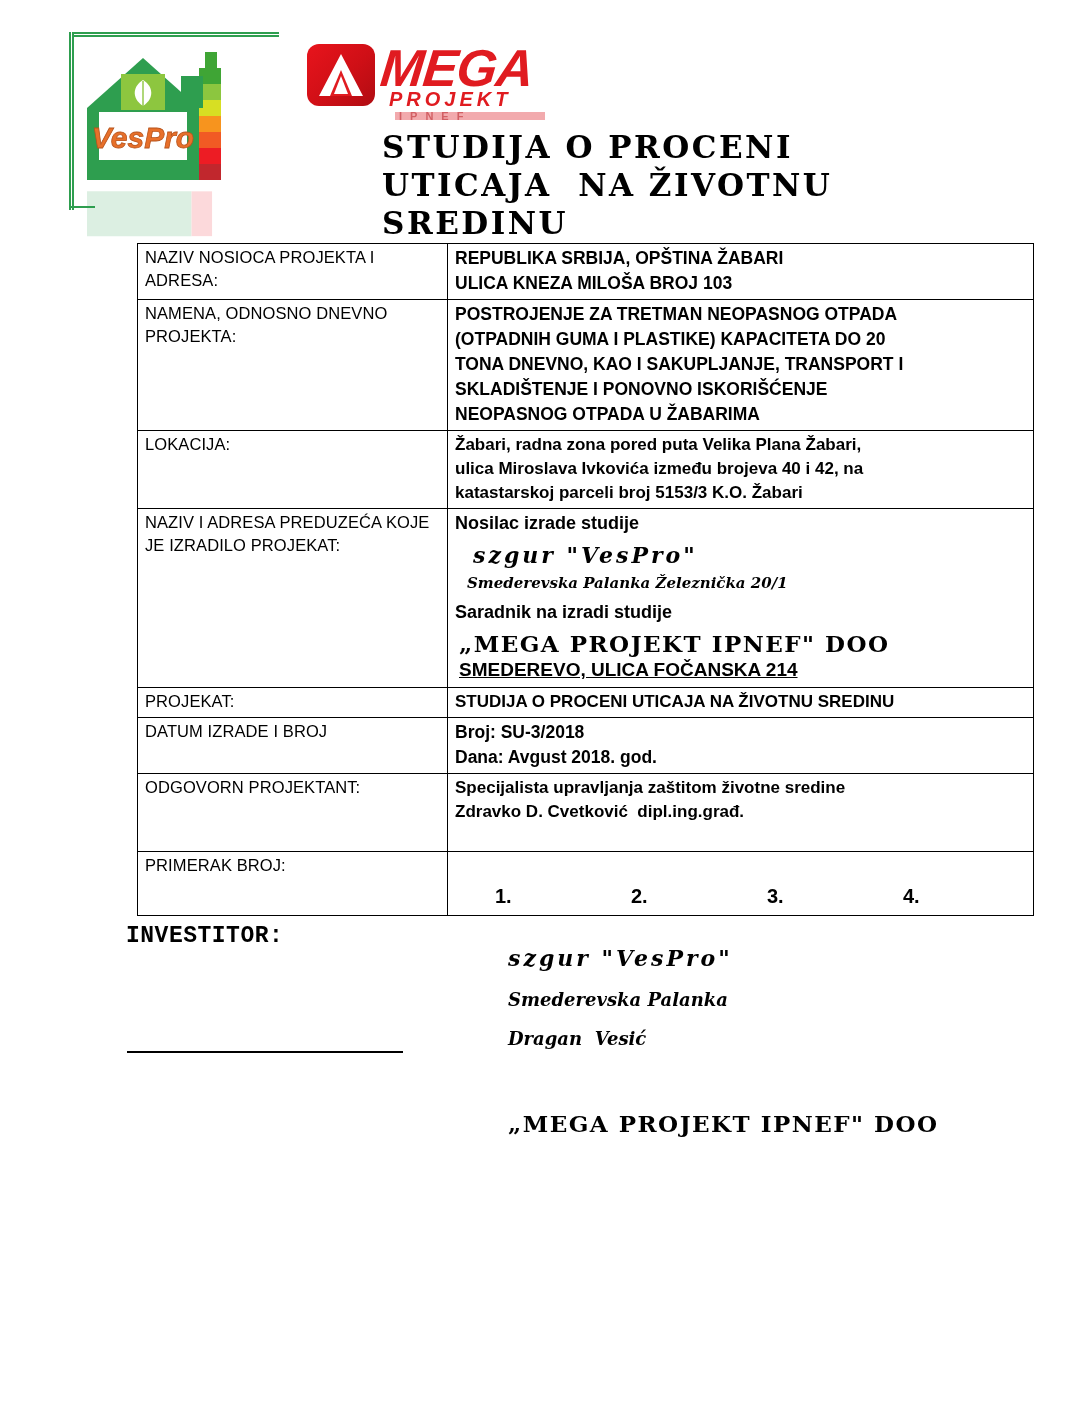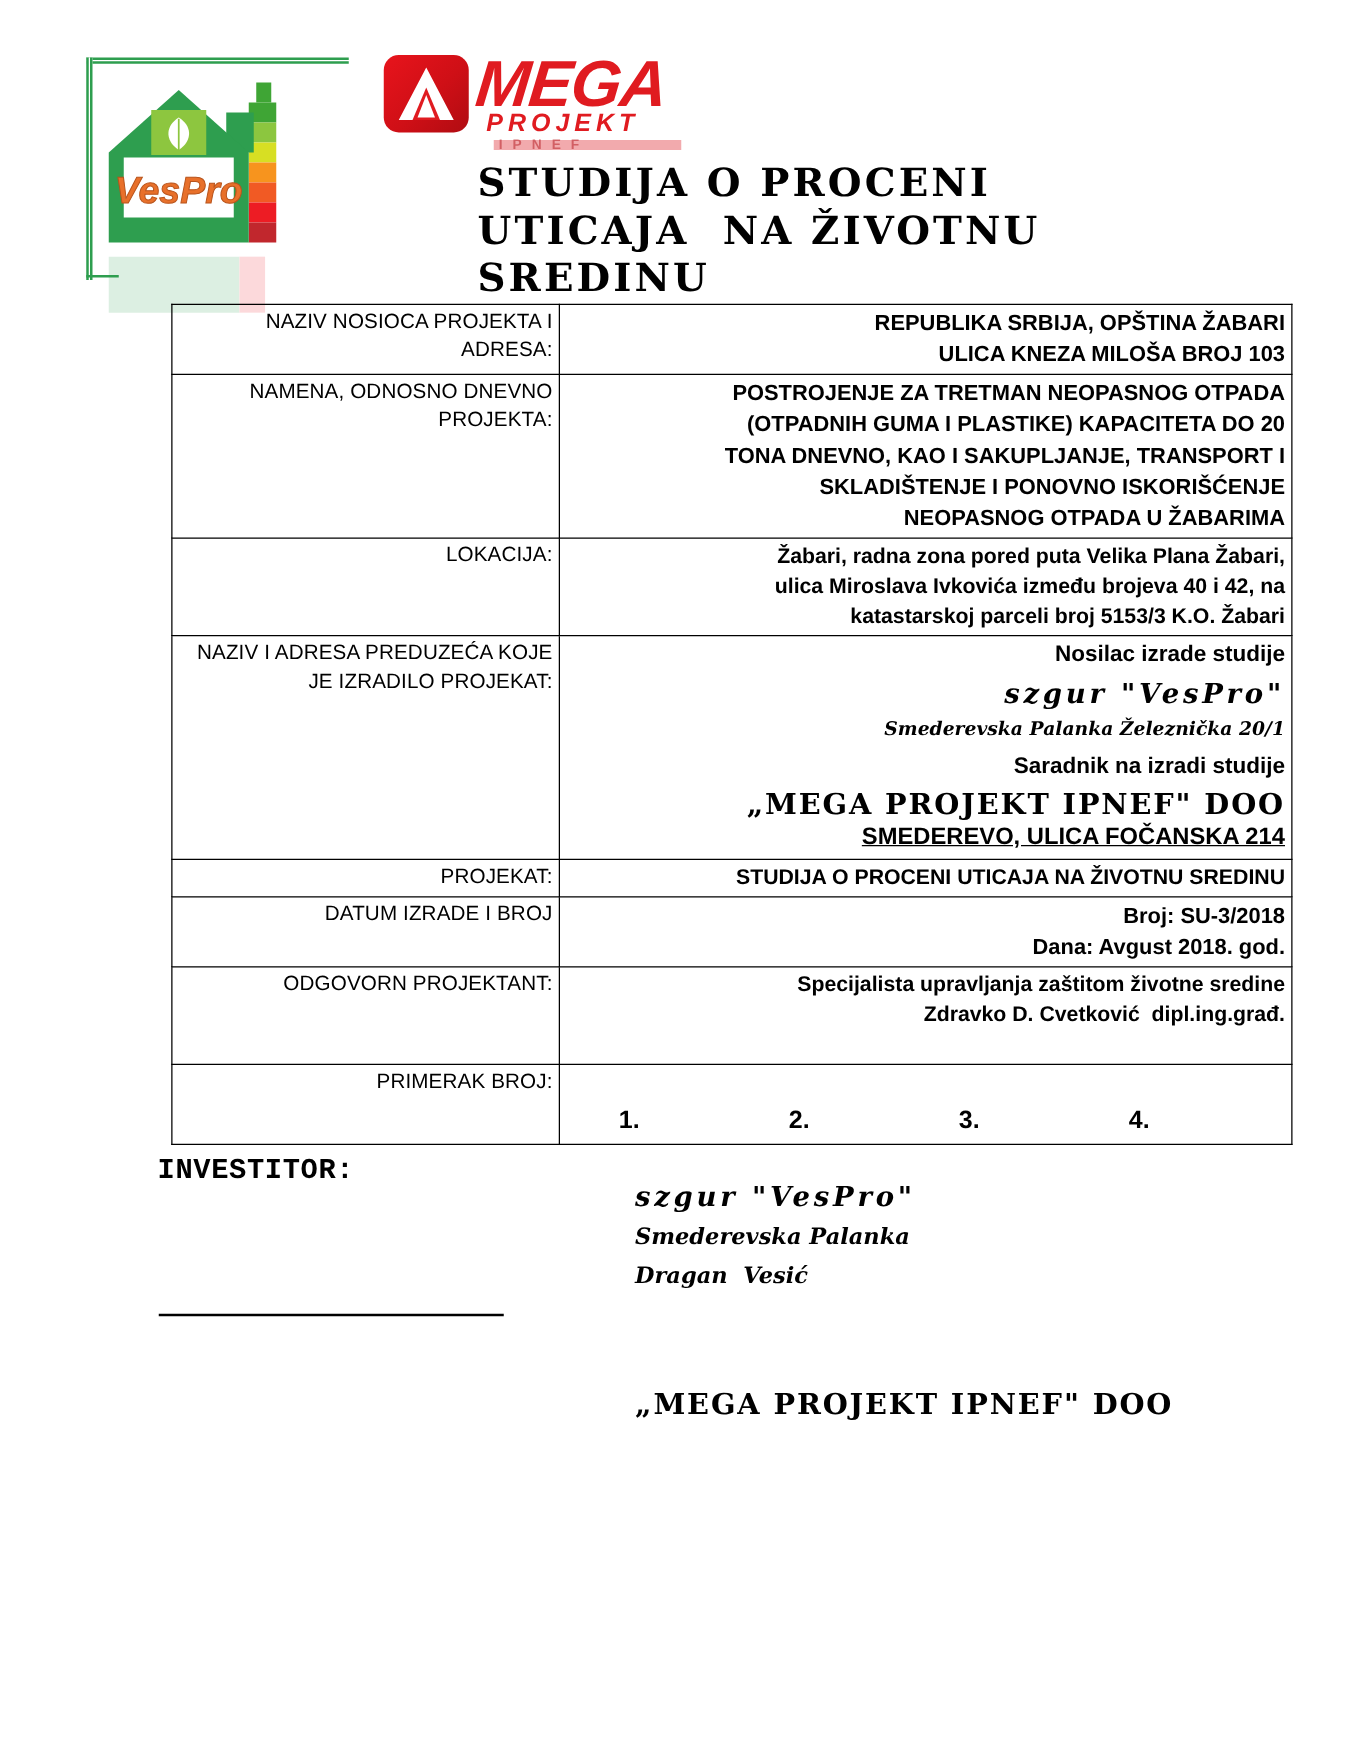--- a/index.html
+++ b/index.html
@@ -20,21 +20,21 @@
   .header {
     position: absolute;
     left: 0; top: 0;
     width: 1088px;
     height: 240px;
   }
 
   
   .vespro-logo {
     position: absolute;
-    left: 55px; top: 44px;
+    left: 55px; top: 30px;
     width: 240px; height: 210px;
   }
   .vp-frame-top {
     position: absolute;
     left: 14px; top: 2px;
     width: 210px; height: 3px;
     border-top: 2px solid #2E9E4F;
     border-bottom: 2px solid #2E9E4F;
     height: 5px;
     box-sizing: border-box;
@@ -137,21 +137,20 @@
     position: absolute;
     left: 137px; top: 243px;
     width: 897px;
     border-collapse: collapse;
     table-layout: fixed;
   }
   .main-table td {
     border: 1px solid #000000;
     vertical-align: top;
     padding: 2px 5px 3px 7px;
-    text-align: right;
   }
   .col-label {
     width: 297px;
     font-family: "Liberation Sans", sans-serif;
     font-weight: normal;
     font-size: 16.5px;
     line-height: 23px;
     letter-spacing: 0.1px;
   }
   .col-value {
@@ -263,20 +262,21 @@
     white-space: pre;
   }
   .inv-right .ln2 {
     font-family: "DejaVu Serif", serif;
     font-weight: bold;
     font-style: italic;
     font-size: 18px;
     display: block;
     margin-bottom: 10px;
     white-space: pre;
+    margin-top: 18px;
   }
 
   
   .bottom-right {
     position: absolute;
     left: 508px; top: 1110px;
     width: 470px;
   }
   .bottom-right .wm2 {
     font-family: "DejaVu Serif", serif;

